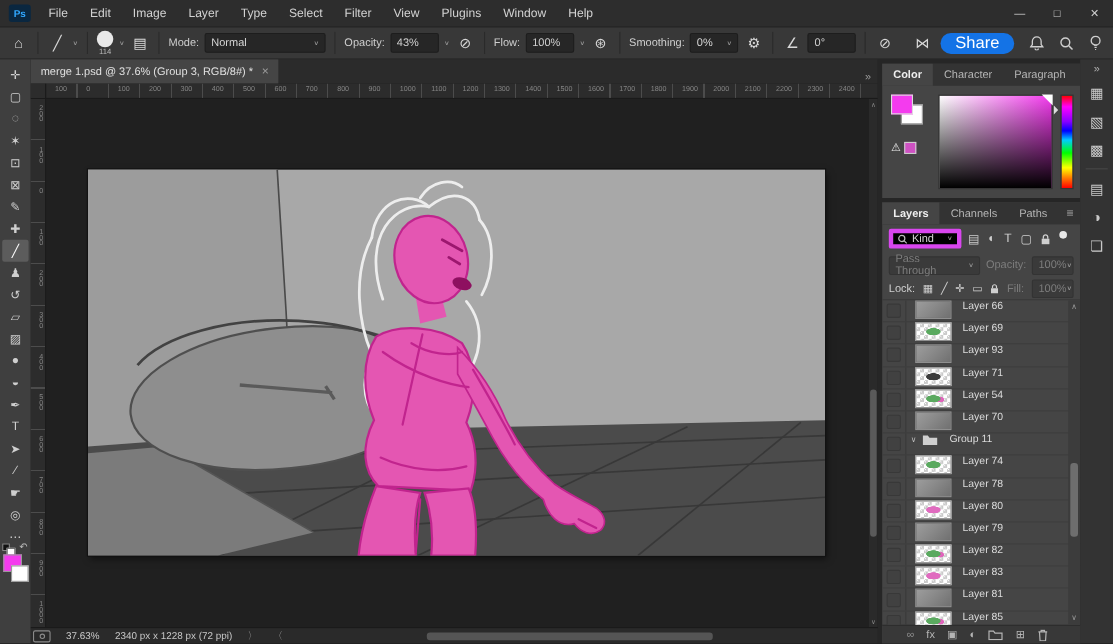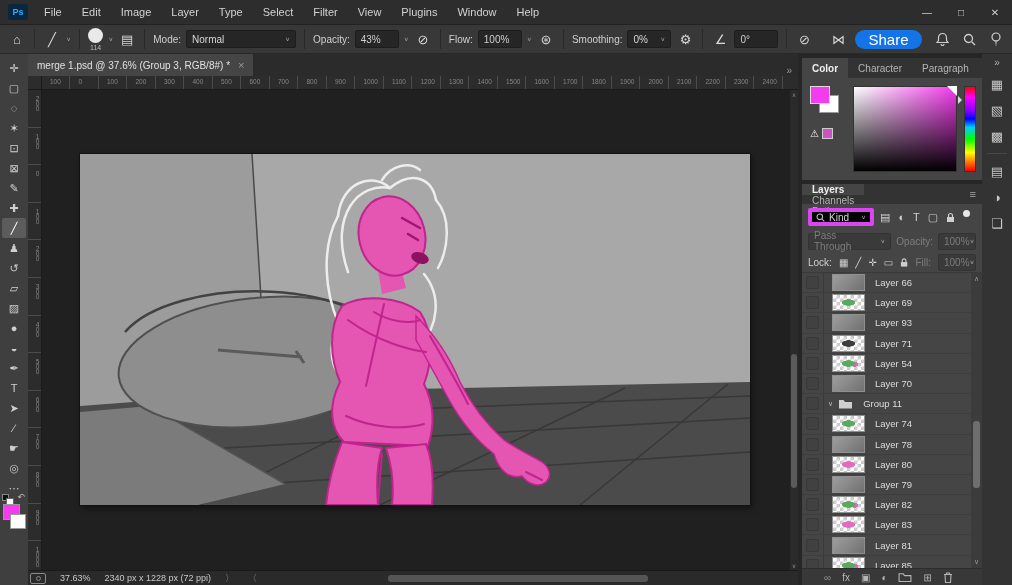--- a/index.html
+++ b/index.html
@@ -126,21 +126,21 @@
   .blend-row { height:22px; display:flex; align-items:center; gap:5px; padding:0 6px; flex:none; }
   .dd-disabled { background:#3a3a3a; border:1px solid #333; color:#7d7d7d; height:17px; border-radius:2px;
     display:flex; align-items:center; padding:0 5px; font-size:10px; }
   .dd-blend { width:92px; justify-content:space-between;gap:18px; }
   .lbl-dim { color:#7d7d7d; font-size:10px; }
   .val-disabled { width:38px; justify-content:space-between; }
   .lock-row { height:20px; display:flex; align-items:center; gap:7px; padding:0 6px; flex:none; font-size:10px; }
   .lock-row .ic { color:#d0d0d0; font-size:10px; }
 
   .layers-list { flex:1; overflow:hidden; position:relative; border-top:1px solid #3a3a3a; }
-  .layer-row { height:20.2px; display:flex; align-items:center; border-bottom:1px solid #3e3e3e; padding-right:12px; }
+  .layer-row { height:20.2px; display:flex; align-items:flex-start; border-bottom:1px solid #3e3e3e; padding-right:12px; }
   .eye-well { width:22px; align-self:stretch; border-right:1px solid #3a3a3a; display:flex;
     align-items:center; justify-content:center; flex:none; }
   .eye-box { width:13px; height:13px; background:#414141; border:1px solid #383838; border-radius:2px; }
   .thumb { width:33px; height:17px; margin-left:8px; border:1px solid #8f8f8f; background:#fff; flex:none; }
   .thumb-gray { background:linear-gradient(135deg,#9d9d9d 0%,#8a8a8a 45%,#707070 100%); }
   .thumb-checker-green, .thumb-checker-pink, .thumb-checker-dark, .thumb-checker-mix {
     background-image:
       radial-gradient(closest-side at 50% 50%, var(--s1, transparent) 0 40%, transparent 45%),
       radial-gradient(closest-side at 70% 55%, var(--s2, transparent) 0 35%, transparent 40%),
       linear-gradient(45deg, #c9c9c9 25%, transparent 25% 75%, #c9c9c9 75%),
@@ -560,21 +560,21 @@
             <div class="cp-hue">
               <span class="hue-arrow"></span>
             </div>
           </div>
         </div>
 
         <div class="panel-gap"></div>
 
         <div class="layers-panel">
           <div class="panel-tabs">
-            <div style="display:flex;flex-direction:column;">
+            <div style="display:flex;">
 
             <div class="ptab active">
                   <span>Layers</span>
                 </div>
                 <div class="ptab">
                   <span>Channels</span>
                 </div>
                 <div class="ptab">
                   <span>Paths</span>
                 </div>

